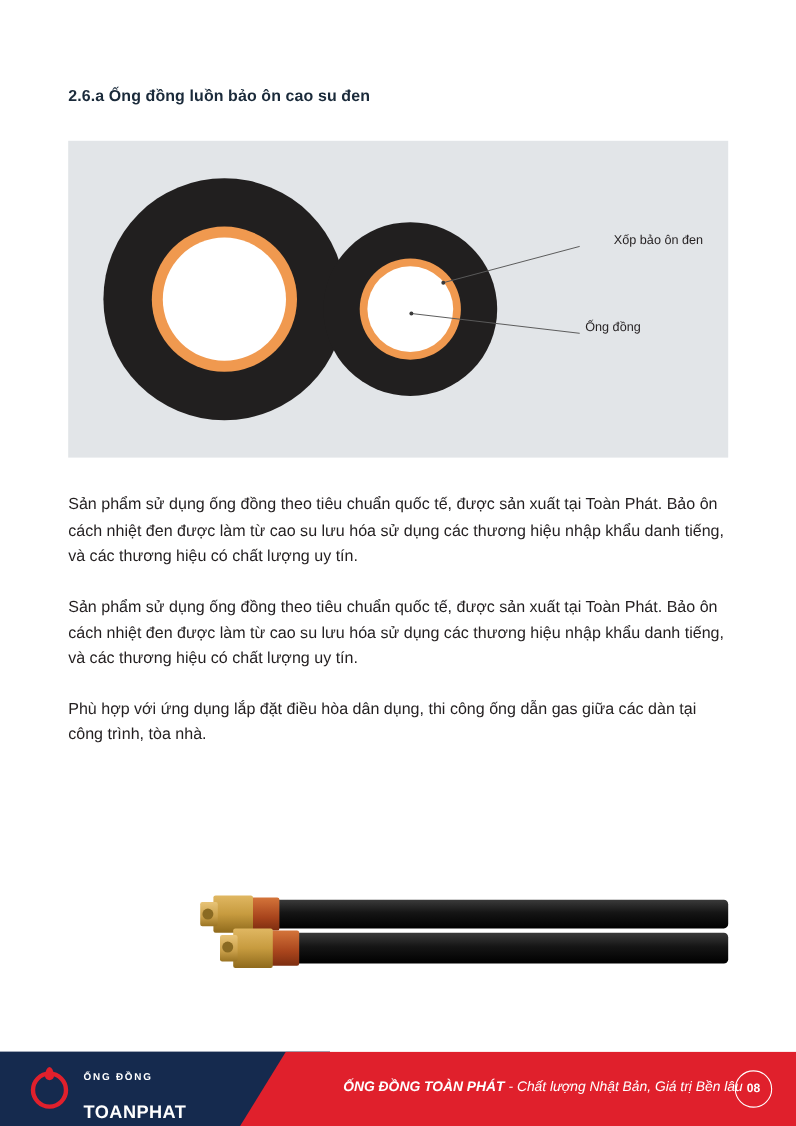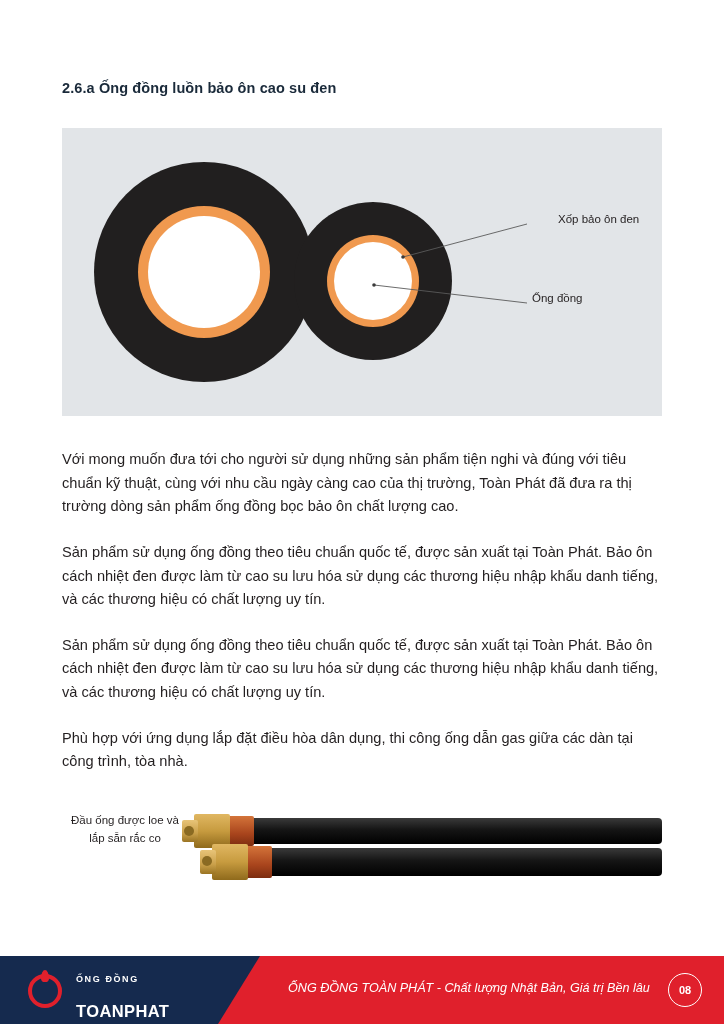--- a/index.html
+++ b/index.html
@@ -303,21 +303,22 @@
   .footer-tagline {
     position: absolute;
     left: 288px;
     top: 25px;
     font-size: 12.6px;
     font-style: italic;
     color: #ffffff;
   }
   .footer-tagline b {
     font-style: italic;
-    font-weight: normal;
+    font-weight: bold;
+    margin-left: 24px;
   }
   .page-number {
     position: absolute;
     right: 22px;
     top: 17px;
     width: 34px;
     height: 34px;
     border-radius: 50%;
     border: 1.5px solid #ffffff;
     color: #ffffff;
@@ -353,28 +354,26 @@
       <line x1="312" y1="157" x2="465" y2="175" stroke="#5a5a5a" stroke-width="0.9"></line>
       <circle cx="341" cy="129" r="1.8" fill="#3a3a3a"></circle>
       <circle cx="312" cy="157" r="1.8" fill="#3a3a3a"></circle>
     </svg>
 
     <div class="callout-label callout-foam">Xốp bảo ôn đen</div>
     <div class="callout-label callout-pipe">Ống đồng</div>
   </div>
 
   <div class="body-copy">
-    <p>Với mong muốn đưa tới cho người sử dụng những sản phẩm tiện nghi và đúng với tiêu chuẩn kỹ thuật, cùng với nhu cầu ngày càng cao của thị trường, Toàn Phát đã đưa ra thị trường dòng sản phẩm ống đồng bọc bảo ôn chất lượng cao.</p>
     <p>Sản phẩm sử dụng ống đồng theo tiêu chuẩn quốc tế, được sản xuất tại Toàn Phát. Bảo ôn cách nhiệt đen được làm từ cao su lưu hóa sử dụng các thương hiệu nhập khẩu danh tiếng, và các thương hiệu có chất lượng uy tín.</p>
     <p>Sản phẩm sử dụng ống đồng theo tiêu chuẩn quốc tế, được sản xuất tại Toàn Phát. Bảo ôn cách nhiệt đen được làm từ cao su lưu hóa sử dụng các thương hiệu nhập khẩu danh tiếng, và các thương hiệu có chất lượng uy tín.</p>
     <p>Phù hợp với ứng dụng lắp đặt điều hòa dân dụng, thi công ống dẫn gas giữa các dàn tại công trình, tòa nhà.</p>
   </div>
 
   <div class="figure-bottom">
-    <div class="fig2-label">Đầu ống được loe và lắp sẵn rắc co</div>
 
     <div class="pipe pipe-back"></div>
     <div class="collar collar-back"></div>
     <div class="nut nut-back"></div>
     <div class="nut-cap nut-cap-back"></div>
     <div class="nut-hole nut-hole-back"></div>
 
     <div class="pipe pipe-front"></div>
     <div class="collar collar-front"></div>
     <div class="nut nut-front"></div>

